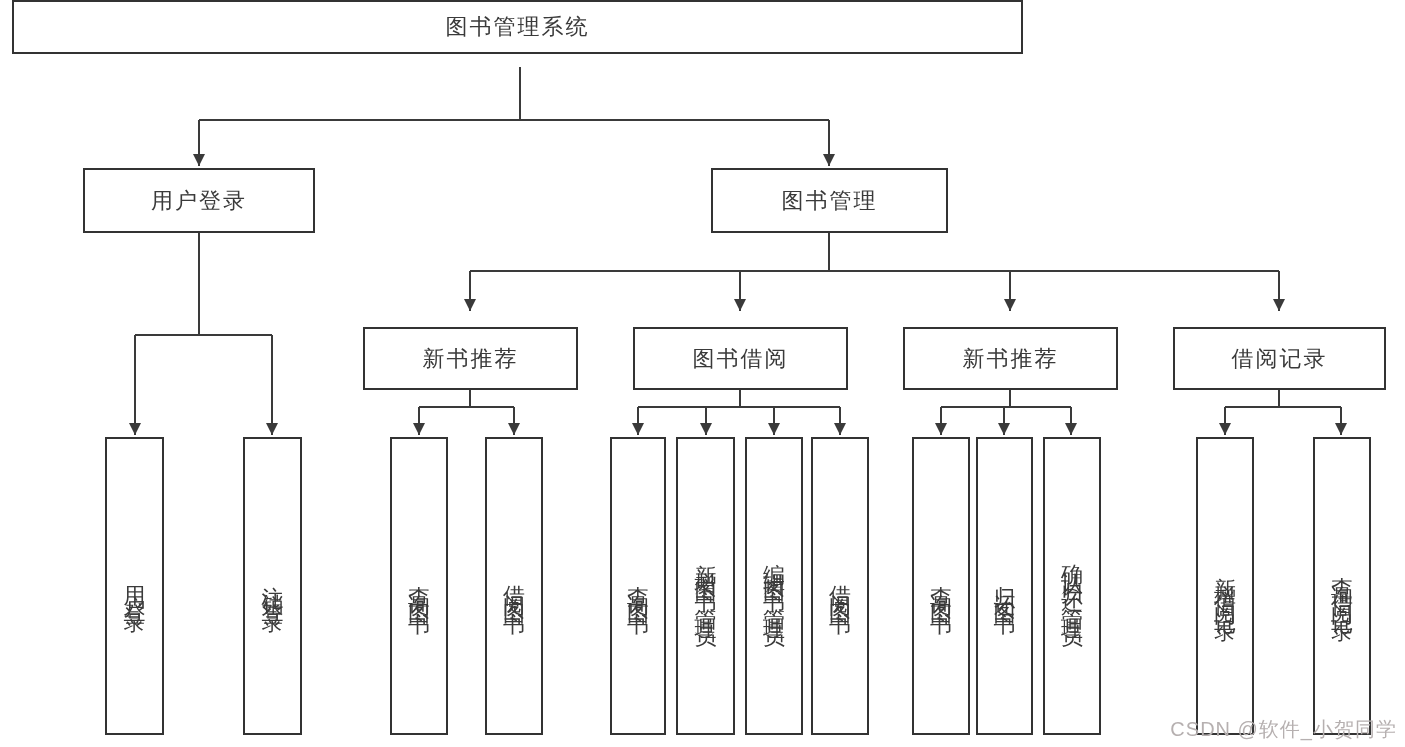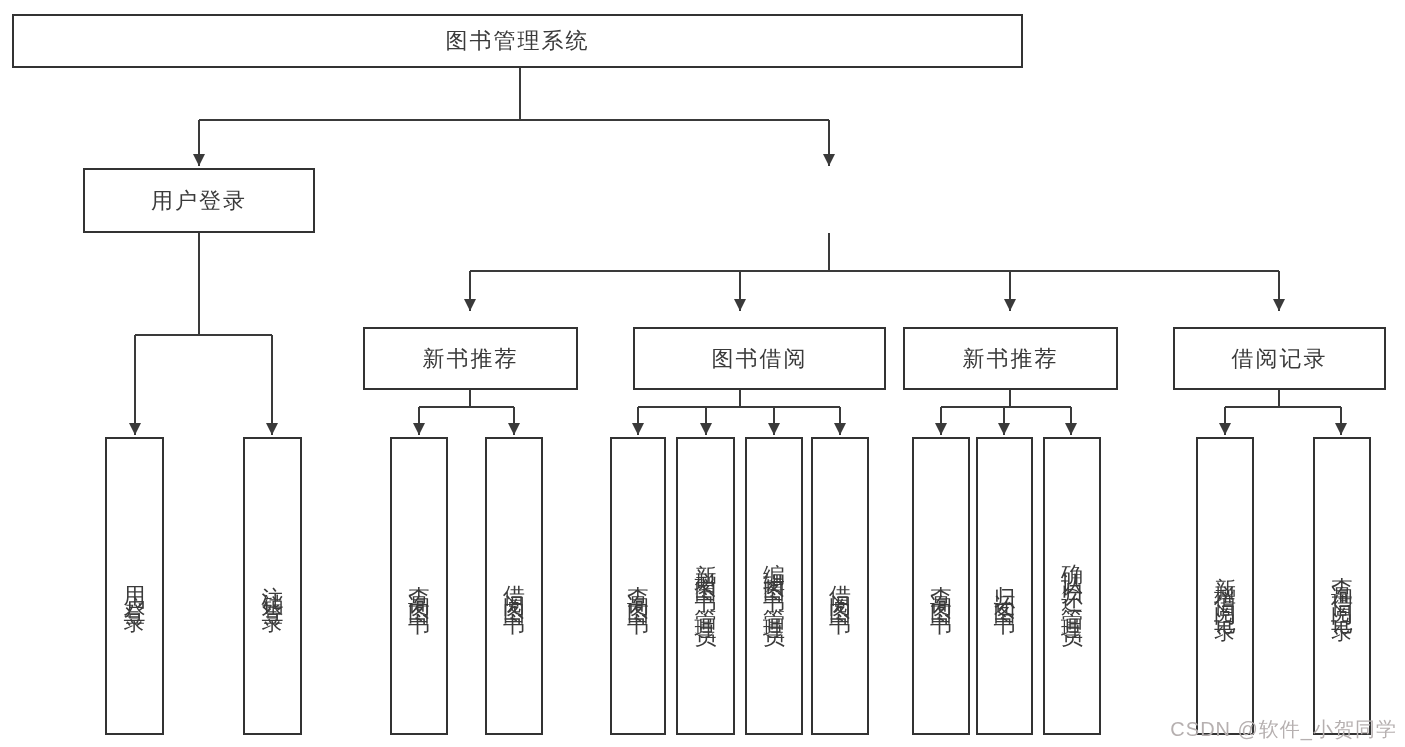--- a/index.html
+++ b/index.html
@@ -34,21 +34,21 @@
     white-space: nowrap;
   }
   .leaf .vlabel {
     writing-mode: vertical-rl;
     text-orientation: mixed;
     font-size: 22px;
     letter-spacing: 9px;
     line-height: 1;
     white-space: nowrap;
   }
-  .root-box    { left: 12px;  top: 14px;  width: 1011px; height: 54px; }
+  .root-box    { left: 12px;  top: 0;  width: 1011px; height: 54px; }
   .l2 { height: 65px; top: 168px; }
   .l3 { height: 63px; top: 313px; margin-top: 14px; }
   .leaf { top: 437px; height: 298px; }
   .watermark {
     position: absolute;
     right: 8px;
     bottom: 4px;
     font-size: 20px;
     letter-spacing: 1px;
     color: #b6b0b0;
@@ -119,25 +119,28 @@
     </g>
   </svg>
 
   <div class="node root-box">
     <span class="hlabel">图书管理系统</span>
   </div>
 
   <div class="node l2" style="left:83px; width:232px;">
     <span class="hlabel">用户登录</span>
   </div>
+  <div class="node l2" style="left:711px; width:237px;">
+    <span class="hlabel">图书管理</span>
+  </div>
 
   <div class="node l3" style="left:363px; width:215px;">
     <span class="hlabel">新书推荐</span>
   </div>
-  <div class="node l3" style="left:633px; width:253px;align-items:center;">
+  <div class="node l3" style="left:633px; width:215px;align-items:center;">
     <span class="hlabel">图书借阅</span>
   </div>
   <div class="node l3" style="left:903px; width:215px;">
     <span class="hlabel">新书推荐</span>
   </div>
   <div class="node l3" style="left:1173px; width:213px;">
     <span class="hlabel">借阅记录</span>
   </div>
 
   <div class="node leaf" style="left:105px; width:59px;">

